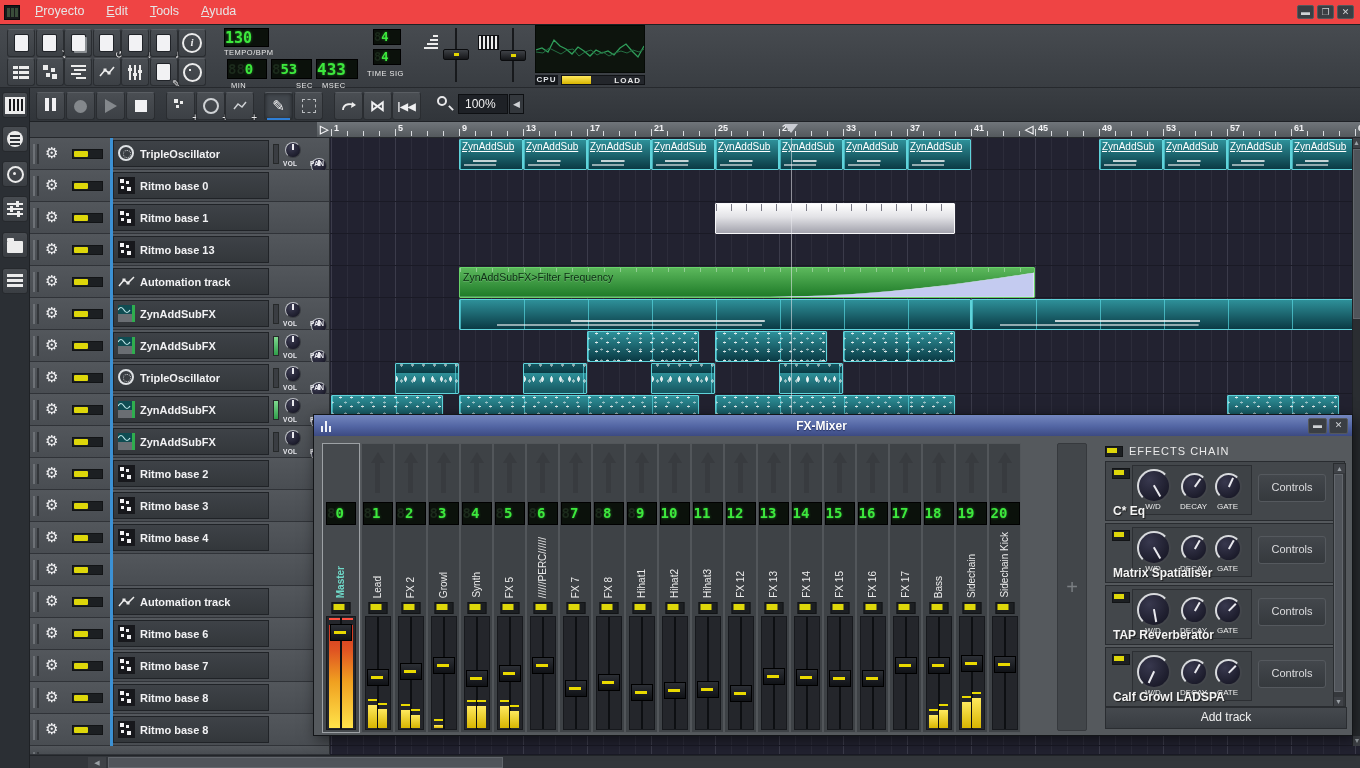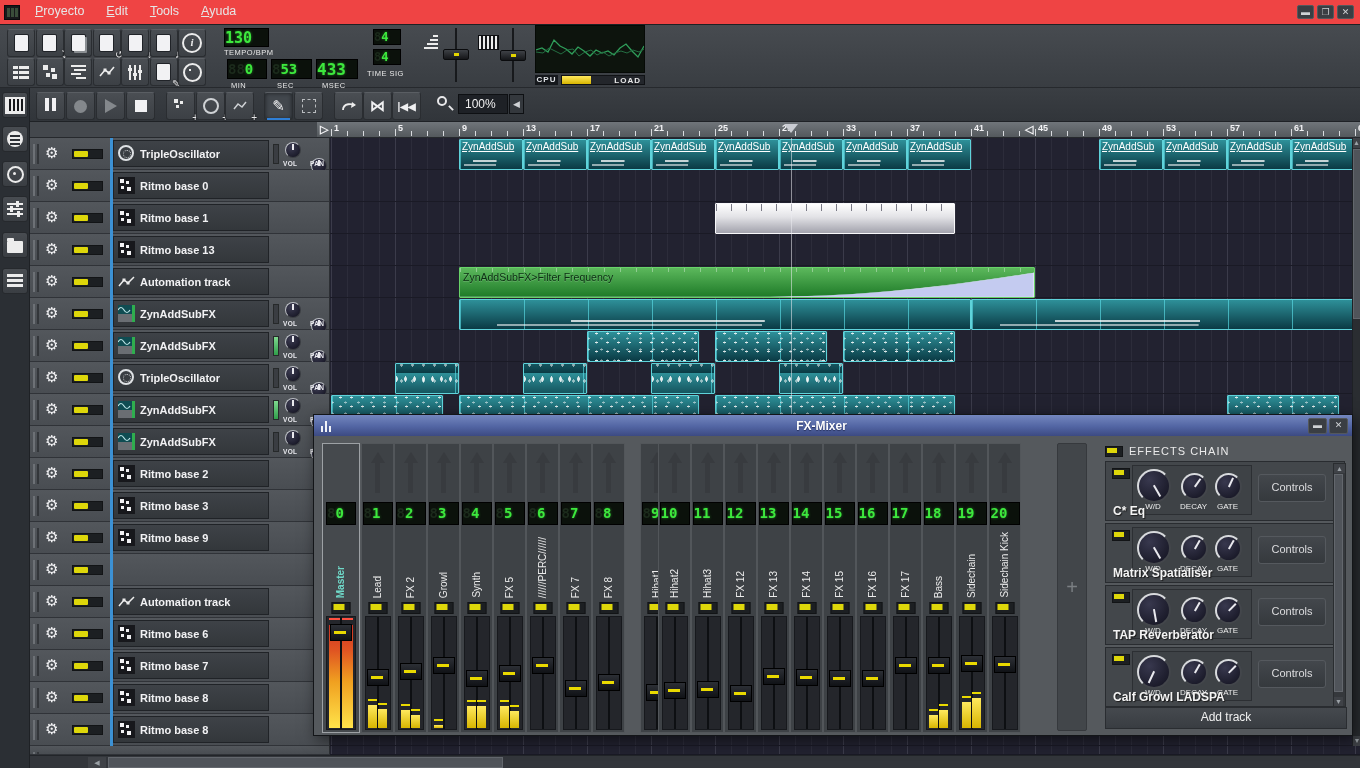--- a/index.html
+++ b/index.html
@@ -315,21 +315,21 @@
         </div>
       </div>
 
     <div class="abs lcd" style="left:224px;top:3px;width:45px;height:19px;font-size:15px;line-height:18px;padding-right:3px;"><span>130</span></div>
     <div class="abs lcdlabel" style="left:224px;top:23px;">TEMPO/BPM</div>
 
     <div class="abs lcd" style="left:227px;top:34px;width:40px;height:20px;font-size:14px;line-height:19px;padding-right:3px;"><span class="ghost">88</span><span>0</span></div>
     <div class="abs lcd" style="left:271px;top:34px;width:41px;height:20px;font-size:14px;line-height:19px;padding-right:3px;"><span class="ghost">8</span><span>53</span></div>
     <div class="abs lcd" style="left:316px;top:34px;width:42px;height:20px;font-size:16px;line-height:19px;padding-right:3px;"><span>433</span></div>
     <div class="abs lcdlabel" style="left:231px;top:56px;">MIN</div>
-    <div class="abs lcdlabel" style="left:277px;top:56px;">SEC</div>
+    <div class="abs lcdlabel" style="left:296px;top:56px;">SEC</div>
     <div class="abs lcdlabel" style="left:322px;top:56px;">MSEC</div>
 
     <div class="abs lcd" style="left:373px;top:4px;width:28px;height:16px;font-size:12px;line-height:15px;padding-right:4px;"><span class="ghost">8</span><span>4</span></div>
     <div class="abs lcd" style="left:373px;top:24px;width:28px;height:16px;font-size:12px;line-height:15px;padding-right:4px;"><span class="ghost">8</span><span>4</span></div>
     <div class="abs lcdlabel" style="left:367px;top:44px;">TIME SIG</div>
 
     <div class="abs" style="left:424px;top:10px;width:16px;height:14px;">
       <i style="position:absolute;bottom:0;left:0;width:14px;height:2px;background:#ececec;"></i>
       <i style="position:absolute;bottom:4px;left:3px;width:11px;height:2px;background:#ececec;"></i>
       <i style="position:absolute;bottom:8px;left:6px;width:8px;height:2px;background:#ececec;"></i>
@@ -885,21 +885,21 @@
           <span class="on"></span>
         </div>
         <div class="bluebar abs"></div>
         <div class="namebox abs">
           <span class="ticon tbb">
             <i style="left:2px;top:2px;"></i>
             <i style="left:8px;top:4px;width:3px;height:3px;"></i>
             <i style="left:3px;top:9px;width:3px;height:3px;"></i>
             <i style="left:9px;top:10px;"></i>
           </span>
-          <span class="tname">Ritmo base 9</span>
+          <span class="tname">Ritmo base 4</span>
         </div>
       </div>
       <div class="trow-content abs" style="top: 384px;"></div>
       <div class="trow-head abs" style="top: 416px;">
         <span class="gear abs">⚙</span>
         <div class="grip abs"></div>
         <div class="ledbox abs">
           <span class="on"></span>
         </div>
         <div class="bluebar abs"></div>
@@ -1176,21 +1176,21 @@
             <span class="vlabel">FX 8</span>
           </div>
           <div class="chled">
             <i></i>
           </div>
           <div class="fzone">
             <div class="groove"></div>
             <div class="fknob" style="top: 57px;"></div>
           </div>
         </div>
-        <div class="strip" style="left: 326px;">
+        <div class="strip" style="left: 311px;">
           <div class="garr"></div>
           <div class="gstem"></div>
           <div class="chlcd lcd"><span class="ghost">8</span><span>9</span></div>
           <div class="vlabelwrap">
             <span class="vlabel">Hihat1</span>
           </div>
           <div class="chled">
             <i></i>
           </div>
           <div class="fzone">

